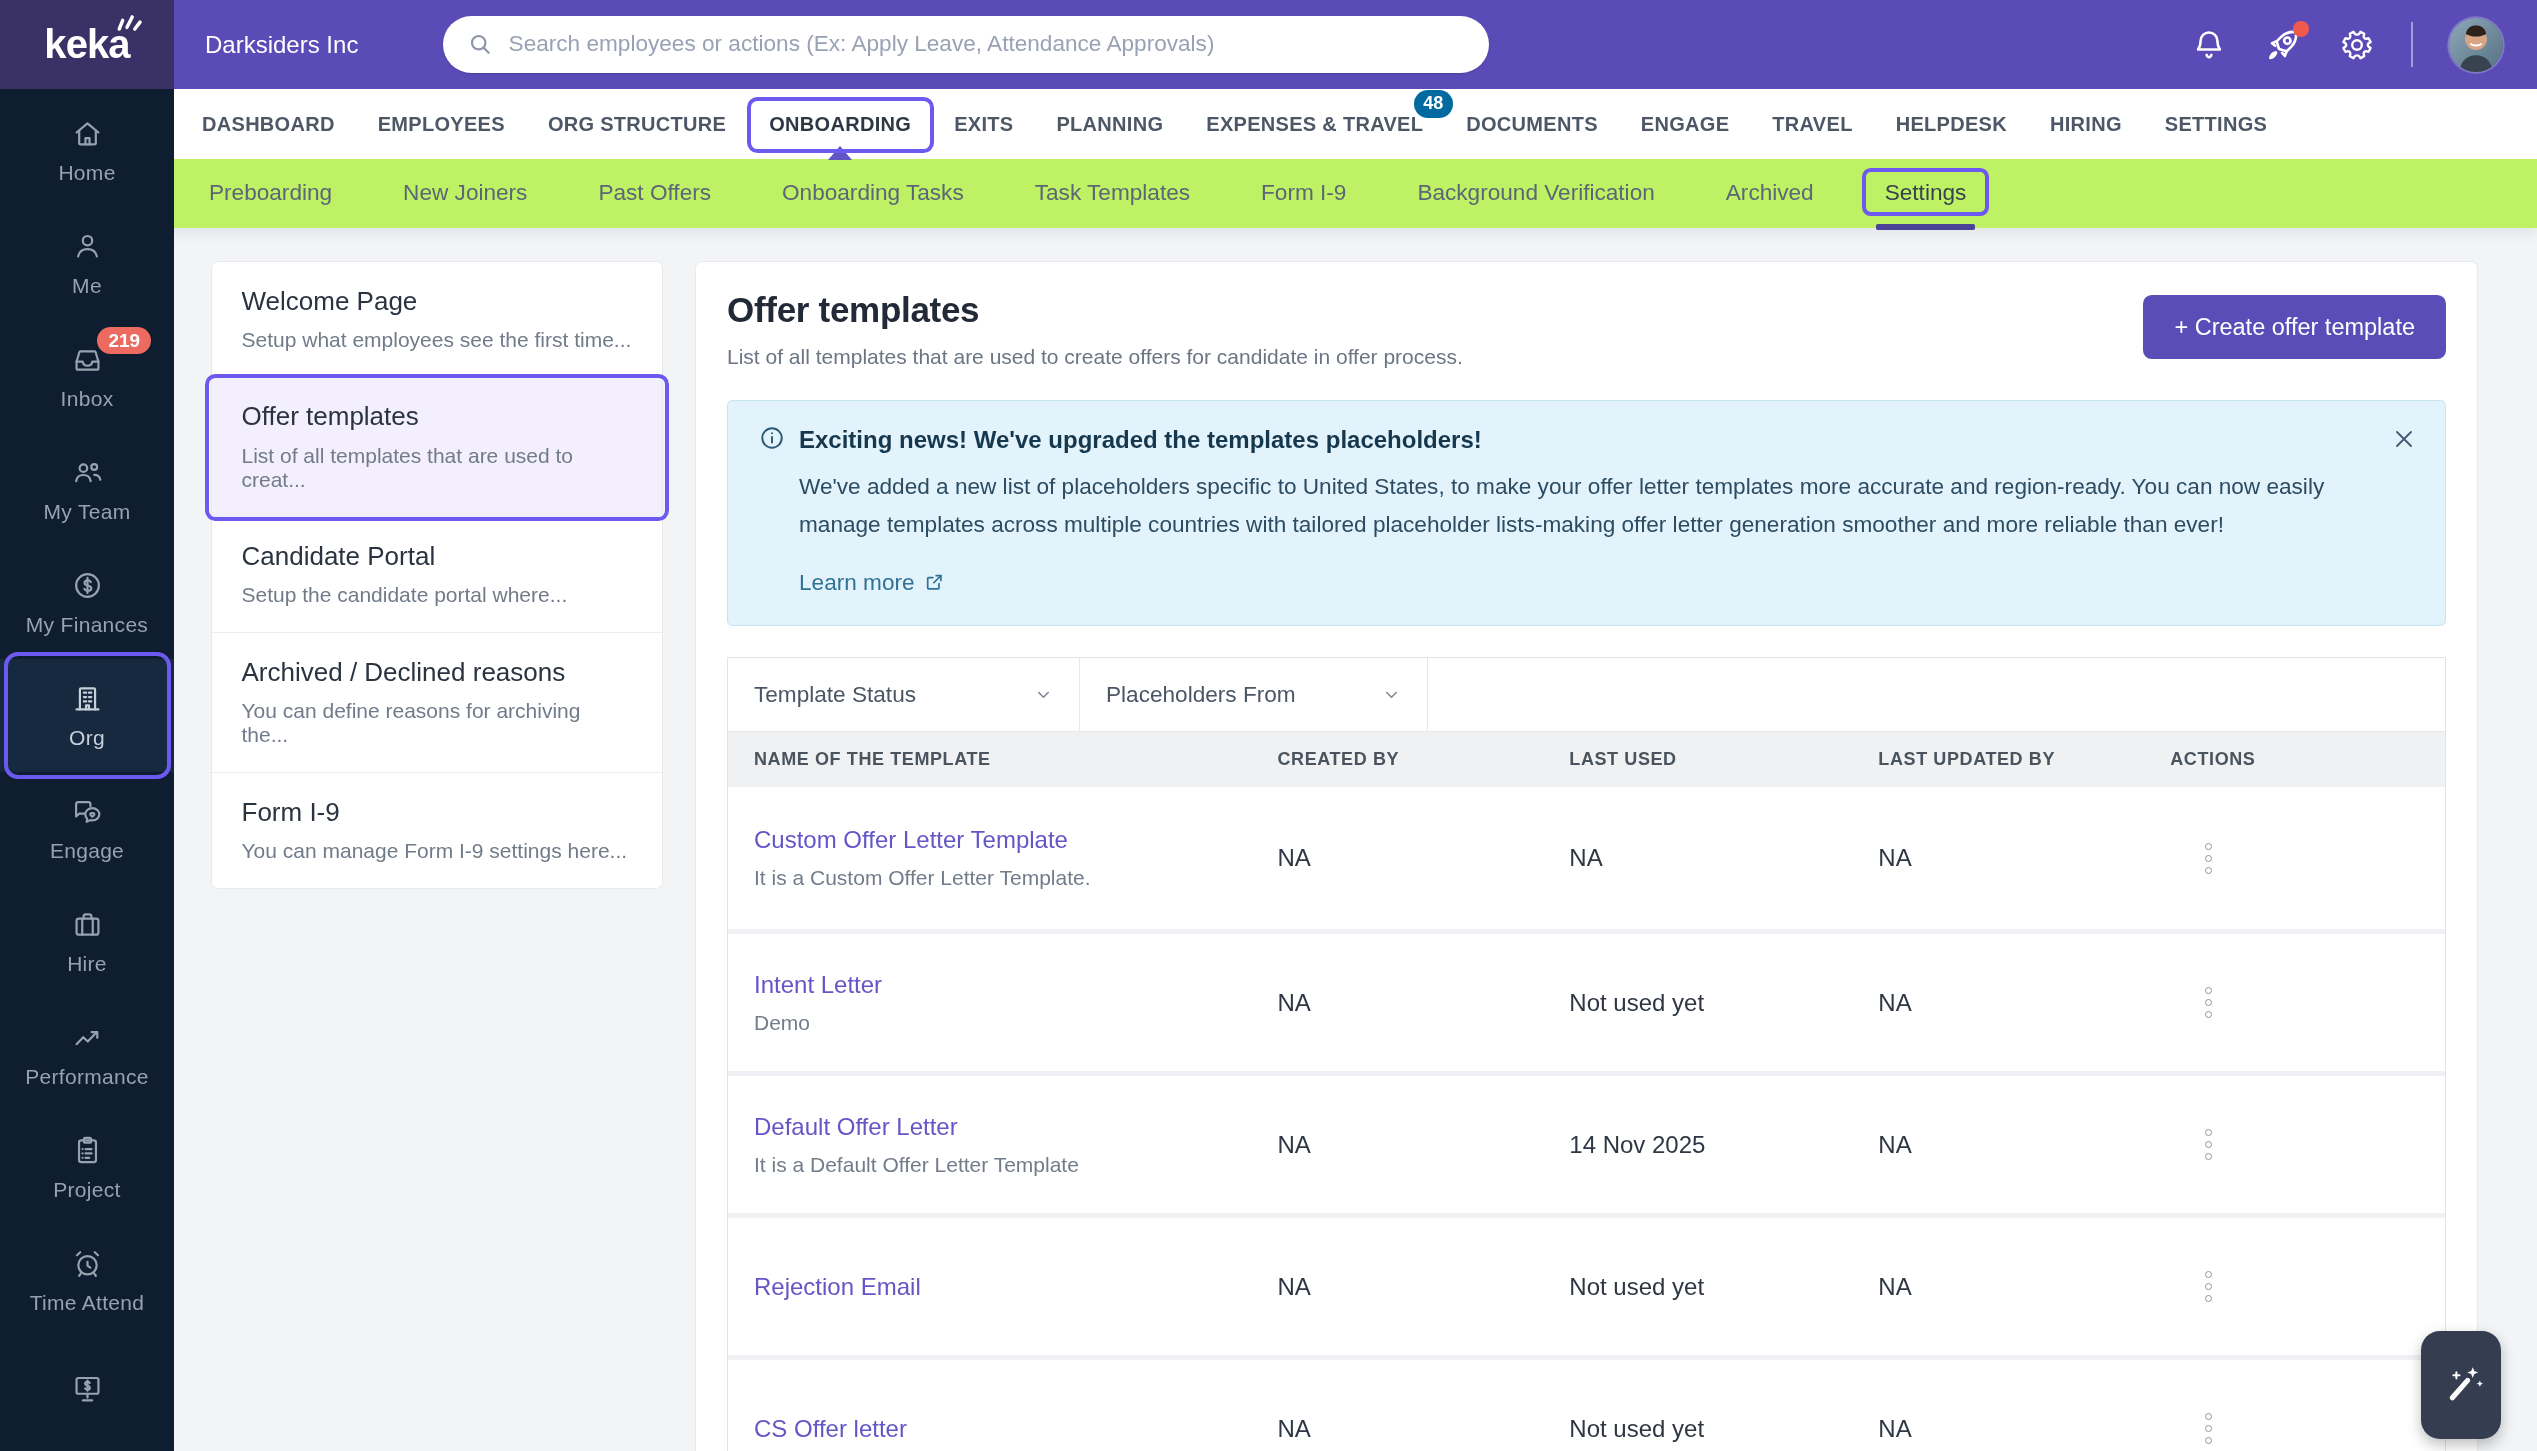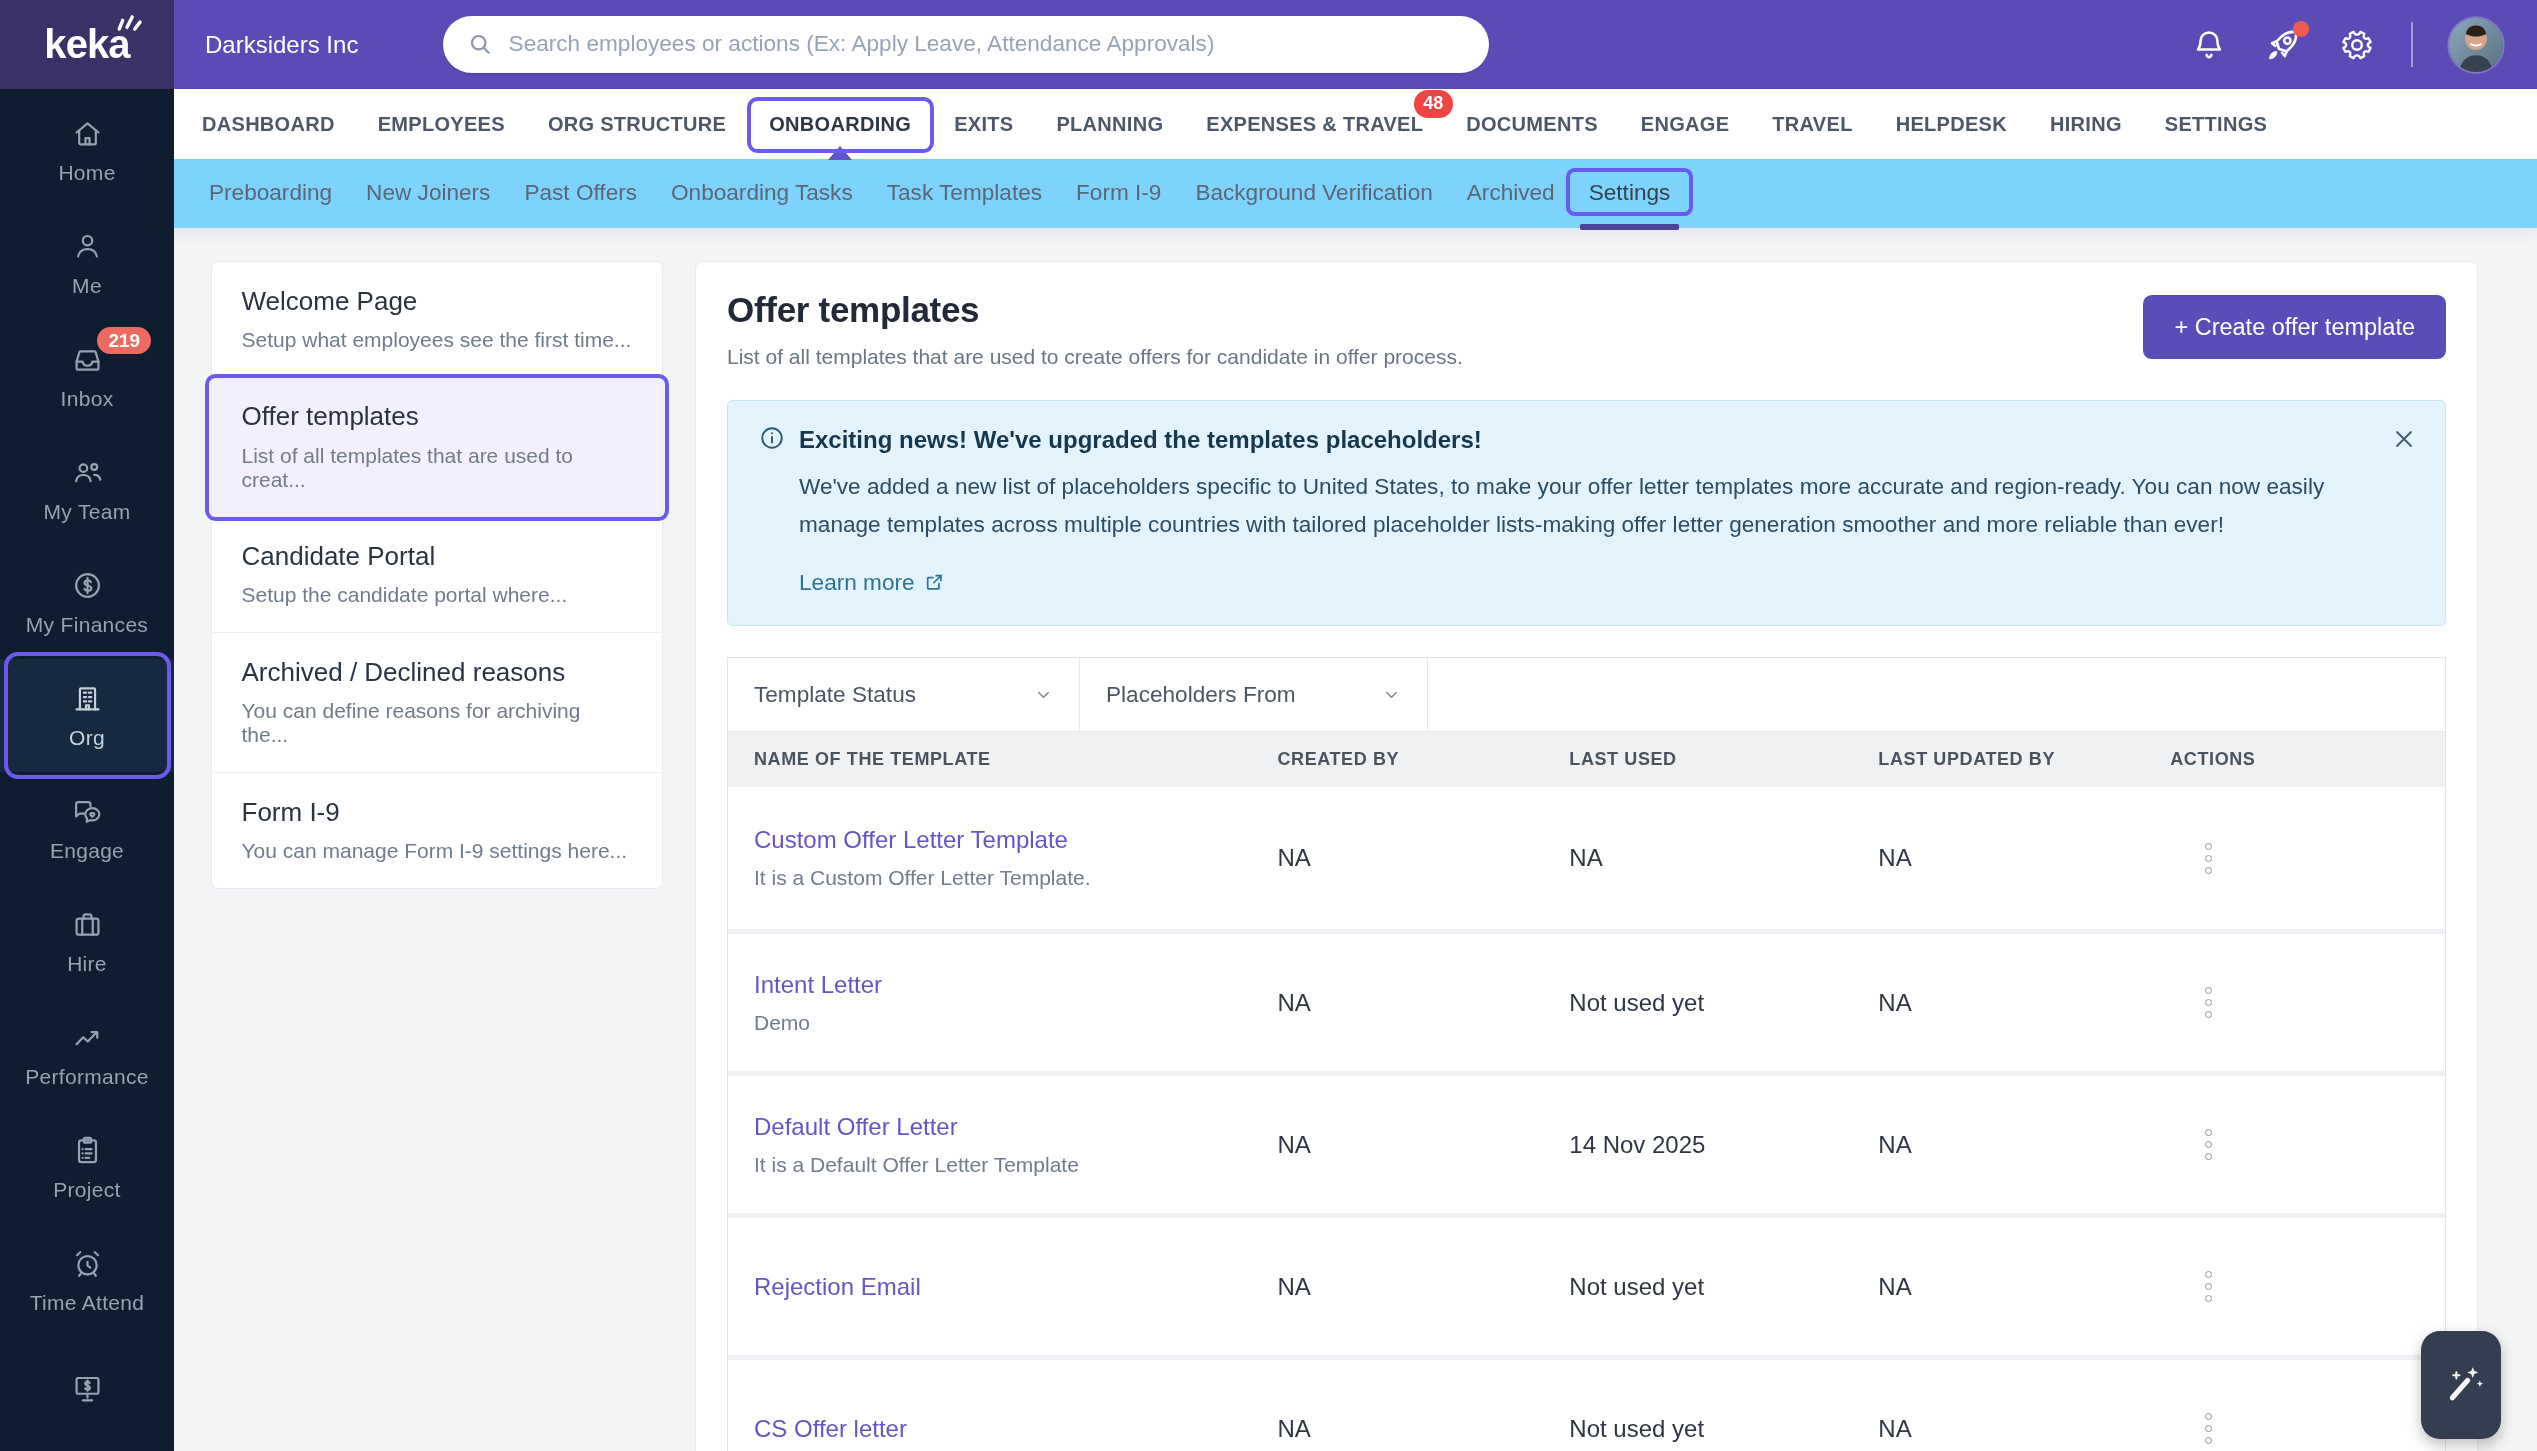--- a/index.html
+++ b/index.html
@@ -20,26 +20,26 @@
   .search-pill input::placeholder { color:#99a2b5; }
   .top-actions { position:absolute; right:35px; top:0; height:89px; display:flex; align-items:center; gap:36px; }
   .icon-btn { position:relative; display:flex; align-items:center; justify-content:center; cursor:pointer; }
   .red-dot { position:absolute; top:-3.5px; right:-5.2px; width:15.6px; height:15.6px; border-radius:50%; background:#f0594e; }
   .top-divider { width:1.7px; height:45px; background:rgba(255,255,255,.45); }
   .avatar { width:54px; height:54px; border-radius:50%; overflow:hidden; cursor:pointer; box-shadow:0 0 0 1.7px rgba(255,255,255,.25); }
   
   .mainnav { position:absolute; left:0; top:89px; width:2538px; height:70px; background:#ffffff; display:flex; align-items:center; gap:43px; padding-left:202px; z-index:5; }
   .mtab { position:relative; font-size:20px; font-weight:700; letter-spacing:0.3px; color:#4d5765; white-space:nowrap; cursor:pointer; }
   .mtab.active { color:#2e3845; }
-  .mtab .nav-badge { position:absolute; top:-22.6px; right:-29.5px; background:#ef4444; color:#fff; font-size:18px; font-weight:700; border-radius:868px; padding:3.5px 9.6px; letter-spacing:0; }
+  .mtab .nav-badge { position:absolute; top:-22.6px; right:-29.5px; background:#0369a1; color:#fff; font-size:18px; font-weight:700; border-radius:868px; padding:3.5px 9.6px; letter-spacing:0; }
   .anno { position:absolute; border:4.3px solid #6c59f0; border-radius:10.4px; pointer-events:none; z-index:20; }
   .anno-onboarding { top:-15.6px; bottom:-17.4px; left:-22.6px; right:-22.6px; }
   .tab-caret { position:absolute; left:50%; transform:translateX(-50%); bottom:-24px; width:0; height:0; border-left:12px solid transparent; border-right:12px solid transparent; border-bottom:14px solid #6055c5; }
   
-  .subnav { position:absolute; left:0; top:158px; width:2538px; height:70px; background:#7dd3fc; display:flex; align-items:center; gap:34px; padding-left:209px; box-shadow:0 7px 12px rgba(16,24,40,.06); z-index:4; }
+  .subnav { position:absolute; left:0; top:158px; width:2538px; height:70px; background:#bef264; display:flex; align-items:center; gap:71px; padding-left:209px; box-shadow:0 7px 12px rgba(16,24,40,.06); z-index:4; }
   .stab { position:relative; font-size:22.6px; color:#5b6676; white-space:nowrap; cursor:pointer; }
   .stab.active { color:#38424e; font-weight:500; }
   .anno-settings { top:-12px; bottom:-10.4px; left:-22.6px; right:-22.6px; border-radius:8.7px; }
   .stab-underline { position:absolute; left:-8.7px; right:-8.7px; bottom:-23.5px; height:6px; background:#4b4397; border-radius:1.7px; }
   
   .sidebar { position:absolute; left:0; top:89px; width:174px; height:1363px; background:#0e1e30; padding-top:5.2px; display:flex; flex-direction:column; z-index:6; }
   .sb-item { position:relative; flex:0 0 113px; display:flex; flex-direction:column; align-items:center; justify-content:center; gap:10.4px; color:#97a2b0; cursor:pointer; }
   .sb-item .sb-label { font-size:21px; letter-spacing:0.3px; }
   .sb-item.active { background:#17293e; color:#c7cfd9; }
   .sb-badge { position:absolute; top:7px; right:22.6px; background:#ed6a60; color:#fff; font-size:19px; font-weight:700; border-radius:868px; padding:2.6px 11.3px; }

